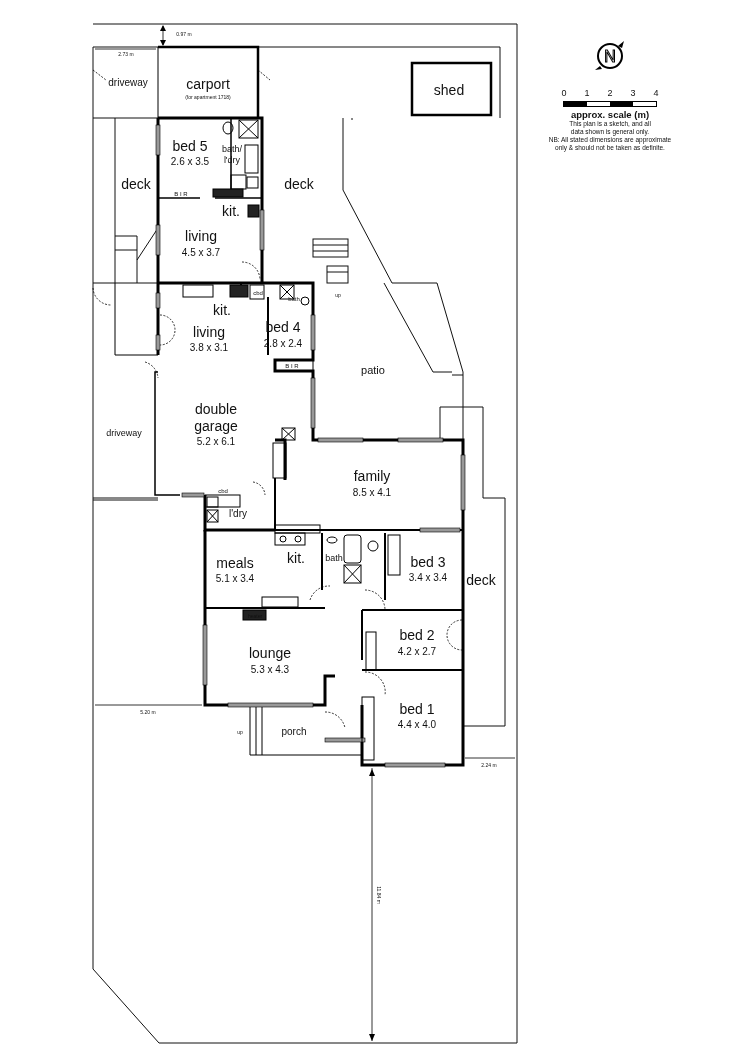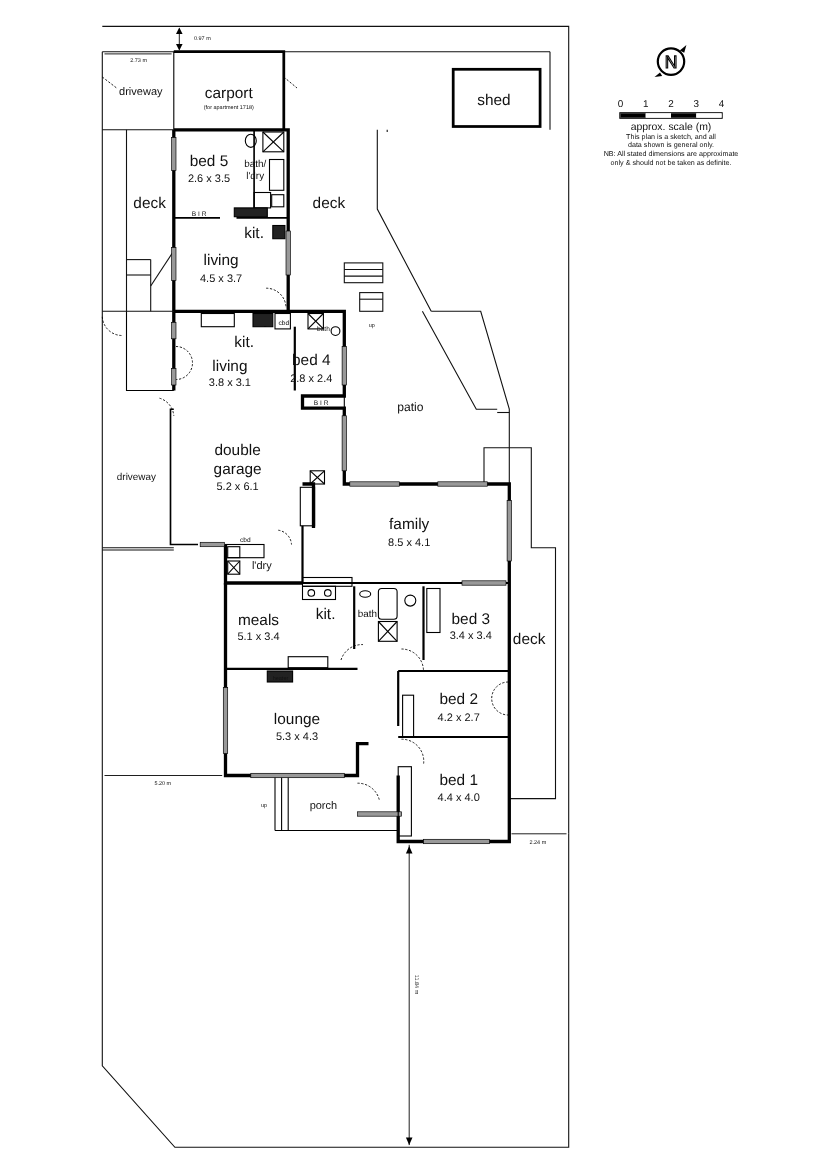--- a/index.html
+++ b/index.html
@@ -5,21 +5,21 @@
   html, body { margin: 0; padding: 0; background: #ffffff; }
   body { width: 750px; height: 1061px; position: relative; overflow: hidden; font-family: "Liberation Sans", sans-serif; }
   #plan { position: absolute; left: 0; top: 0; }
   .lbl { font-family: "Liberation Sans", sans-serif; fill: #111; }
   .room { font-size: 14px; }
   .dim { font-size: 10px; }
   .tiny { font-size: 6px; }
   .micro { font-size: 5px; }
   .legend { position: absolute; left: 520px; top: 38px; width: 180px; text-align: center; font-family: "Liberation Sans", sans-serif; color: #111; }
   .legend .note { font-size: 6.5px; line-height: 8px; }
-  .legend .scale-title { font-size: 9.5px; margin-top: 2px; }
+  .legend .scale-title { font-size: 9.5px; margin-top: 2px; font-weight: bold; }
   .scale-nums { position: relative; height: 12px; width: 100px; margin: 0 auto; font-size: 9px; }
   .scale-nums span { position: absolute; top: 0; transform: translateX(-50%); }
   .scale-bar { width: 92px; height: 4px; margin: 1px auto 0; border: 1px solid #000; display: flex; }
   .scale-bar div { flex: 1; }
   .compass { width: 40px; height: 40px; margin: 0 auto 6px; }
 </style>
 </head>
 <body>
 
 <svg id="plan" width="750" height="1061" viewBox="0 0 750 1061">

